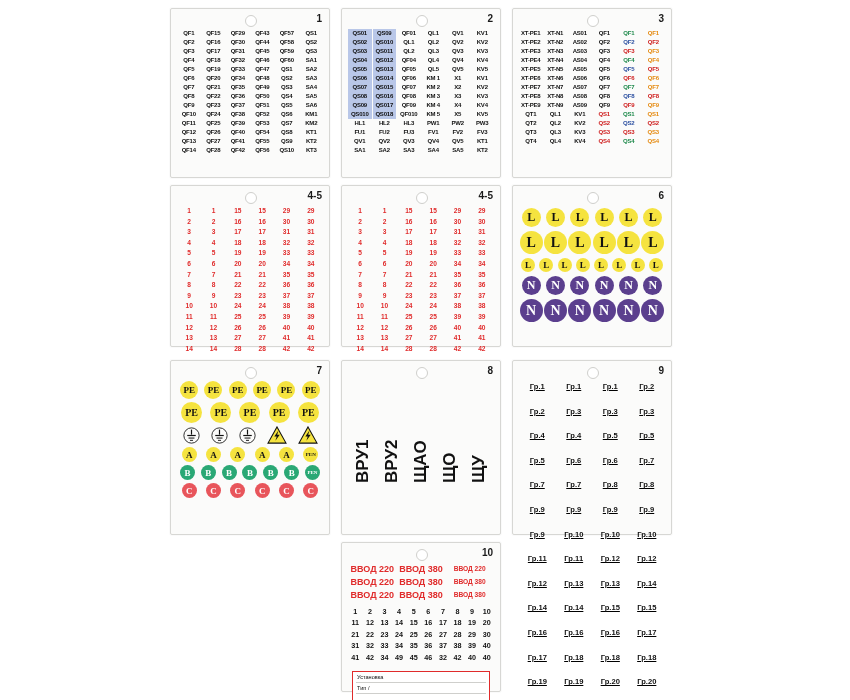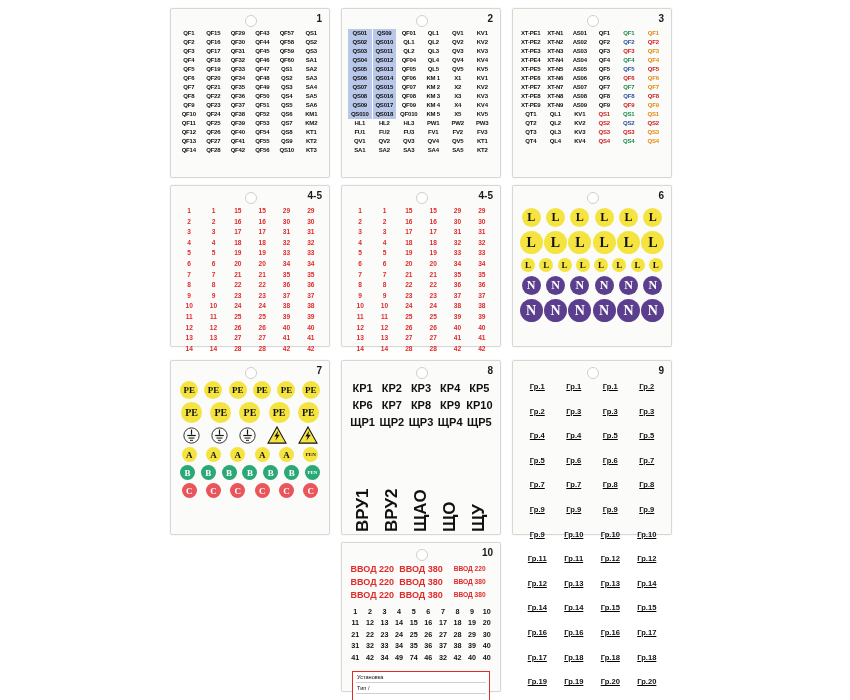--- a/index.html
+++ b/index.html
@@ -749,37 +749,20 @@
             <div class="circ c-C" style="width: 15px; height: 15px; font-size: 9px;">C</div>
           </div>
         </div>
     </div>
   </div>
 
   <div class="sheet" style="left:341px; top:360px; width:160px; height:175px;">
     <div class="hole"></div>
     <div class="sheet-num">8</div>
     <div class="sheet-body">
-      <div class="s8grid" id="grid-s8">
-          <div class="s8cell">КР1</div>
-          <div class="s8cell">КР2</div>
-          <div class="s8cell">КР3</div>
-          <div class="s8cell">КР4</div>
-          <div class="s8cell">КР5</div>
-          <div class="s8cell">КР6</div>
-          <div class="s8cell">КР7</div>
-          <div class="s8cell">КР8</div>
-          <div class="s8cell">КР9</div>
-          <div class="s8cell">КР10</div>
-          <div class="s8cell">ЩР1</div>
-          <div class="s8cell">ЩР2</div>
-          <div class="s8cell">ЩР3</div>
-          <div class="s8cell">ЩР4</div>
-          <div class="s8cell">ЩР5</div>
-        </div>
       <div class="vert-row" id="grid-s8v">
           <div class="vert">ВРУ1</div>
           <div class="vert">ВРУ2</div>
           <div class="vert">ЩАО</div>
           <div class="vert">ЩО</div>
           <div class="vert">ЩУ</div>
         </div>
     </div>
   </div>
 
@@ -900,21 +883,21 @@
           <div class="n">35</div>
           <div class="n">36</div>
           <div class="n">37</div>
           <div class="n">38</div>
           <div class="n">39</div>
           <div class="n">40</div>
           <div class="n">41</div>
           <div class="n">42</div>
           <div class="n">34</div>
           <div class="n">49</div>
-          <div class="n">74</div>
+          <div class="n">45</div>
           <div class="n">46</div>
           <div class="n">32</div>
           <div class="n">42</div>
           <div class="n">40</div>
           <div class="n">40</div>
         </div>
       <div class="s10box">
         <div class="lbl1">Установка</div>
         <div class="rule"></div>
         <div class="lbl2">Тип /</div>

